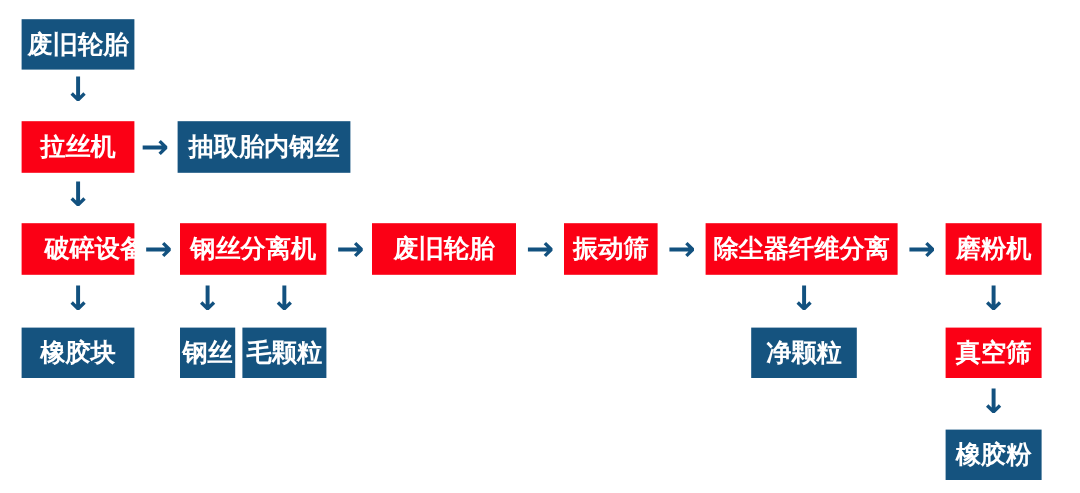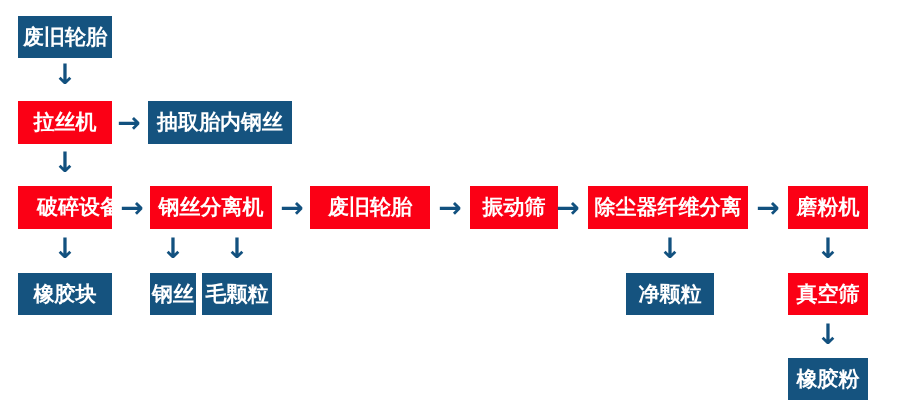--- a/index.html
+++ b/index.html
@@ -63,21 +63,21 @@
     </div>
     <div class="node red" style="left: 18px; top: 186px; width: 94px; height: 43px; padding-left: 28px;">
       <span>破碎设备</span>
     </div>
     <div class="node red" style="left: 150px; top: 186px; width: 122px; height: 43px;">
       <span>钢丝分离机</span>
     </div>
     <div class="node red" style="left: 310px; top: 186px; width: 120px; height: 43px;">
       <span>废旧轮胎</span>
     </div>
-    <div class="node red" style="left: 470px; top: 186px; width: 88px; height: 43px;">
+    <div class="node red" style="left: 470px; top: 186px; width: 78px; height: 43px;">
       <span>振动筛</span>
     </div>
     <div class="node red" style="left: 588px; top: 186px; width: 160px; height: 43px;">
       <span>除尘器纤维分离</span>
     </div>
     <div class="node red" style="left: 788px; top: 186px; width: 80px; height: 43px;">
       <span>磨粉机</span>
     </div>
     <div class="node blue" style="left: 18px; top: 273px; width: 94px; height: 42px; align-items: center;">
       <span>橡胶块</span>

